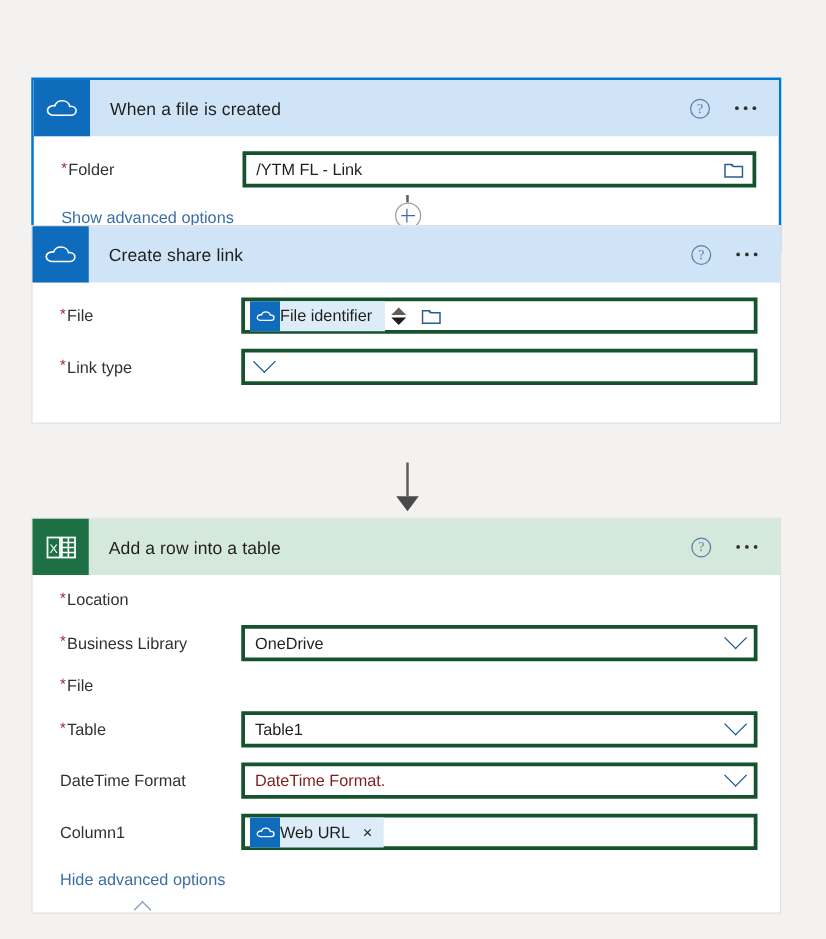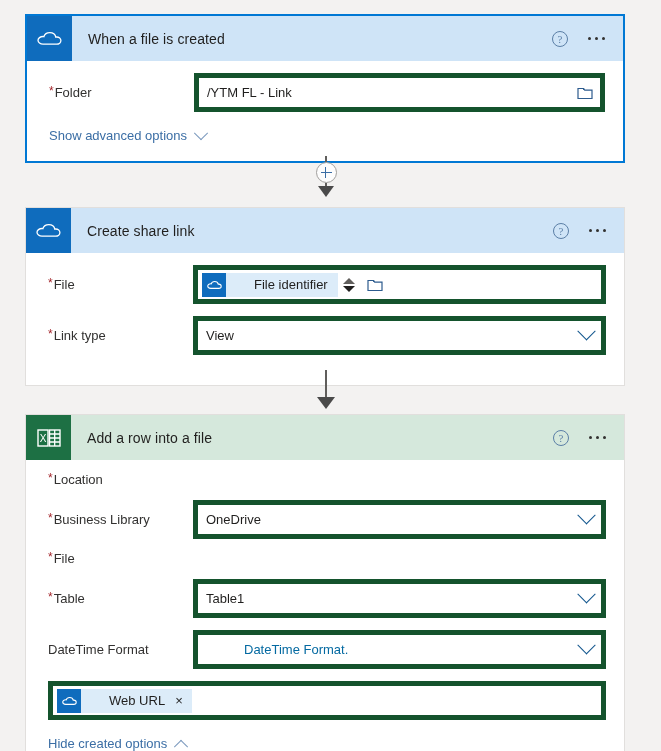--- a/index.html
+++ b/index.html
@@ -26,20 +26,21 @@
   
   .card {
     position: absolute;
     left: 25px;
     width: 600px;
     background: #ffffff;
     box-sizing: border-box;
   }
   .card.selected {
     border: 2px solid #0078d4;
+    margin-top: 48px;
   }
   .card.plain {
     border: 1px solid #e1dfdd;
   }
 
   .card-header {
     display: flex;
     align-items: center;
     height: 45px;
     box-sizing: border-box;
@@ -117,36 +118,36 @@
   .req {
     color: #a4262c;
     font-size: 12px;
     margin-right: 1px;
     line-height: 12px;
   }
 
   .field-control {
     flex: 1 1 auto;
     position: relative;
-    border: 5px solid #14532d;
-    height: 39px;
+    border: 3px solid #14532d;
+    height: 29px;
     background: #fff;
     display: flex;
     align-items: center;
     box-sizing: border-box;
   }
   .field-value {
     flex: 1 1 auto;
     padding: 0 8px;
     font-size: 13px;
     color: #201f1e;
     white-space: nowrap;
     overflow: hidden;
   }
-  .field-value.placeholder { color: #0369a1; margin-left: 38px; }
+  .field-value.placeholder { color: #7f1d1d; }
 
   .ctrl-btn {
     flex: 0 0 auto;
     display: flex;
     align-items: center;
     justify-content: center;
     width: 30px;
     height: 27px;
   }
 
@@ -191,39 +192,40 @@
     margin-left: 4px;
     font-size: 13px;
     color: #201f1e;
   }
   .token-icon {
     width: 24px; height: 24px;
     background: #0f6cbd;
     display: flex; align-items: center; justify-content: center;
     flex: 0 0 24px;
   }
-  .token-label { padding: 0 10px 0 28px; white-space: nowrap; }
+  .token-label { padding: 0 10px 0 0; white-space: nowrap; }
   .token-x {
     font-size: 13px;
     color: #201f1e;
     padding-right: 9px;
     cursor: pointer;
     line-height: 1;
   }
 
   
   .adv-toggle {
     display: flex;
     align-items: center;
     gap: 9px;
-    padding: 10px 22px 18px 22px;
+    padding: 10px 22px 0 22px;
     color: #3b6ea5;
     font-size: 13px;
     cursor: pointer;
     width: max-content;
+    flex-direction: column;
   }
   .chev-sm-down, .chev-sm-up {
     width: 9px; height: 9px;
     border-right: 1.4px solid #7a99bd;
     border-bottom: 1.4px solid #7a99bd;
   }
   .chev-sm-down { transform: rotate(45deg) translate(-2px,-2px); }
   .chev-sm-up   { transform: rotate(-135deg) translate(-2px,-2px); }
 
   
@@ -312,21 +314,21 @@
     </div>
   </div>
 
   <div class="connector" style="top:156px;">
     <div class="conn-line" style="height:6px;"></div>
     <div class="plus-circle"></div>
     <div class="conn-line" style="height:3px;"></div>
     <div class="arrow-head"></div>
   </div>
 
-  <div class="card plain" style="top:207px;">
+  <div class="card plain" style="top:180px;">
     <div class="card-header onedrive">
       <div class="card-icon onedrive">
         <svg width="25" height="17" viewBox="0 0 25 17" aria-hidden="true">
           <path d="M7.6 14.2h12.1c2.3 0 4.2-1.6 4.2-3.6s-1.9-3.6-4.2-3.6c-.3 0-.6 0-.9.1-.5-2.6-3-4.5-6-4.5-2.8 0-5.2 1.7-5.9 4-.3-.1-.6-.1-.9-.1C3.3 6.5 1 8.2 1 10.3s2.3 3.9 5 3.9z" fill="none" stroke="#ffffff" stroke-width="1.3"></path>
         </svg>
       </div>
       <div class="card-title">Create share link</div>
       <div class="header-actions">
         <div class="help-icon">?</div>
         <div class="ellipsis-icon">
@@ -364,21 +366,20 @@
           </div>
         </div>
       </div>
 
       <div class="row">
         <div class="field-label">
           <span class="req">*</span>
           <span>Link type</span>
         </div>
         <div class="field-control">
-          <div class="field-value">View</div>
           <div class="ctrl-btn">
               <span class="chev"></span>
             </div>
         </div>
       </div>
 
       <div class="row" style="padding-bottom:18px;">
       </div>
 
     </div>
@@ -393,21 +394,21 @@
     <div class="card-header excel">
       <div class="card-icon excel">
         <svg width="26" height="24" viewBox="0 0 26 24" aria-hidden="true">
           <rect x="2" y="3" width="11" height="18" rx="1" fill="#ffffff" opacity="0"></rect>
           <rect x="2" y="4" width="10" height="16" fill="none" stroke="#ffffff" stroke-width="1.4"></rect>
           <text x="7" y="16" font-size="10" fill="#ffffff" text-anchor="middle" font-family="Liberation Sans, sans-serif">X</text>
           <rect x="13.5" y="4" width="10.5" height="16" fill="none" stroke="#ffffff" stroke-width="1.4"></rect>
           <path d="M13.5 8h10.5M13.5 12h10.5M13.5 16h10.5M18.7 4v16" stroke="#ffffff" stroke-width="1.3"></path>
         </svg>
       </div>
-      <div class="card-title">Add a row into a file</div>
+      <div class="card-title">Add a row into a table</div>
       <div class="header-actions">
         <div class="help-icon">?</div>
         <div class="ellipsis-icon">
             <i></i>
             <i></i>
             <i></i>
           </div>
       </div>
     </div>
     <div class="card-body">
@@ -458,33 +459,36 @@
         </div>
         <div class="field-control">
           <div class="field-value placeholder">DateTime Format.</div>
           <div class="ctrl-btn">
               <span class="chev"></span>
             </div>
         </div>
       </div>
 
       <div class="row">
+        <div class="field-label">
+          <span>Column1</span>
+        </div>
         <div class="field-control">
           <span class="token">
             <span class="token-icon">
               <svg width="15" height="10" viewBox="0 0 25 17" aria-hidden="true">
                 <path d="M7.6 14.2h12.1c2.3 0 4.2-1.6 4.2-3.6s-1.9-3.6-4.2-3.6c-.3 0-.6 0-.9.1-.5-2.6-3-4.5-6-4.5-2.8 0-5.2 1.7-5.9 4-.3-.1-.6-.1-.9-.1C3.3 6.5 1 8.2 1 10.3s2.3 3.9 5 3.9z" fill="none" stroke="#ffffff" stroke-width="1.8"></path>
               </svg>
             </span>
             <span class="token-label">Web URL</span>
             <span class="token-x">×</span>
           </span>
         </div>
       </div>
 
       <div class="adv-toggle">
-        <span>Hide created options</span>
+        <span>Hide advanced options</span>
         <span class="chev-sm-up"></span>
       </div>
     </div>
   </div>
 
 </div>
 
 </body></html>

